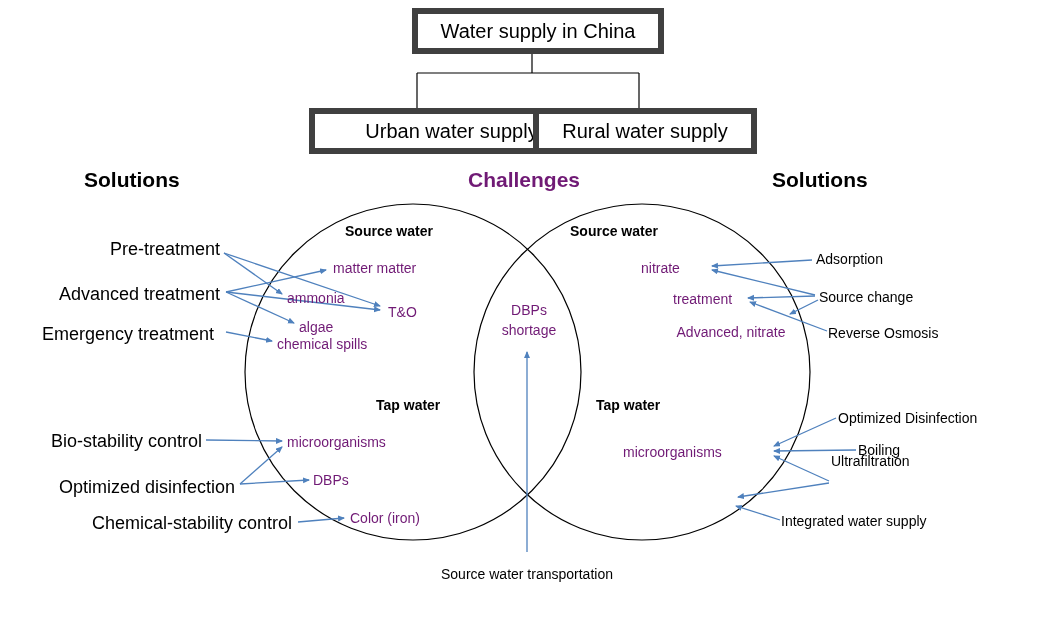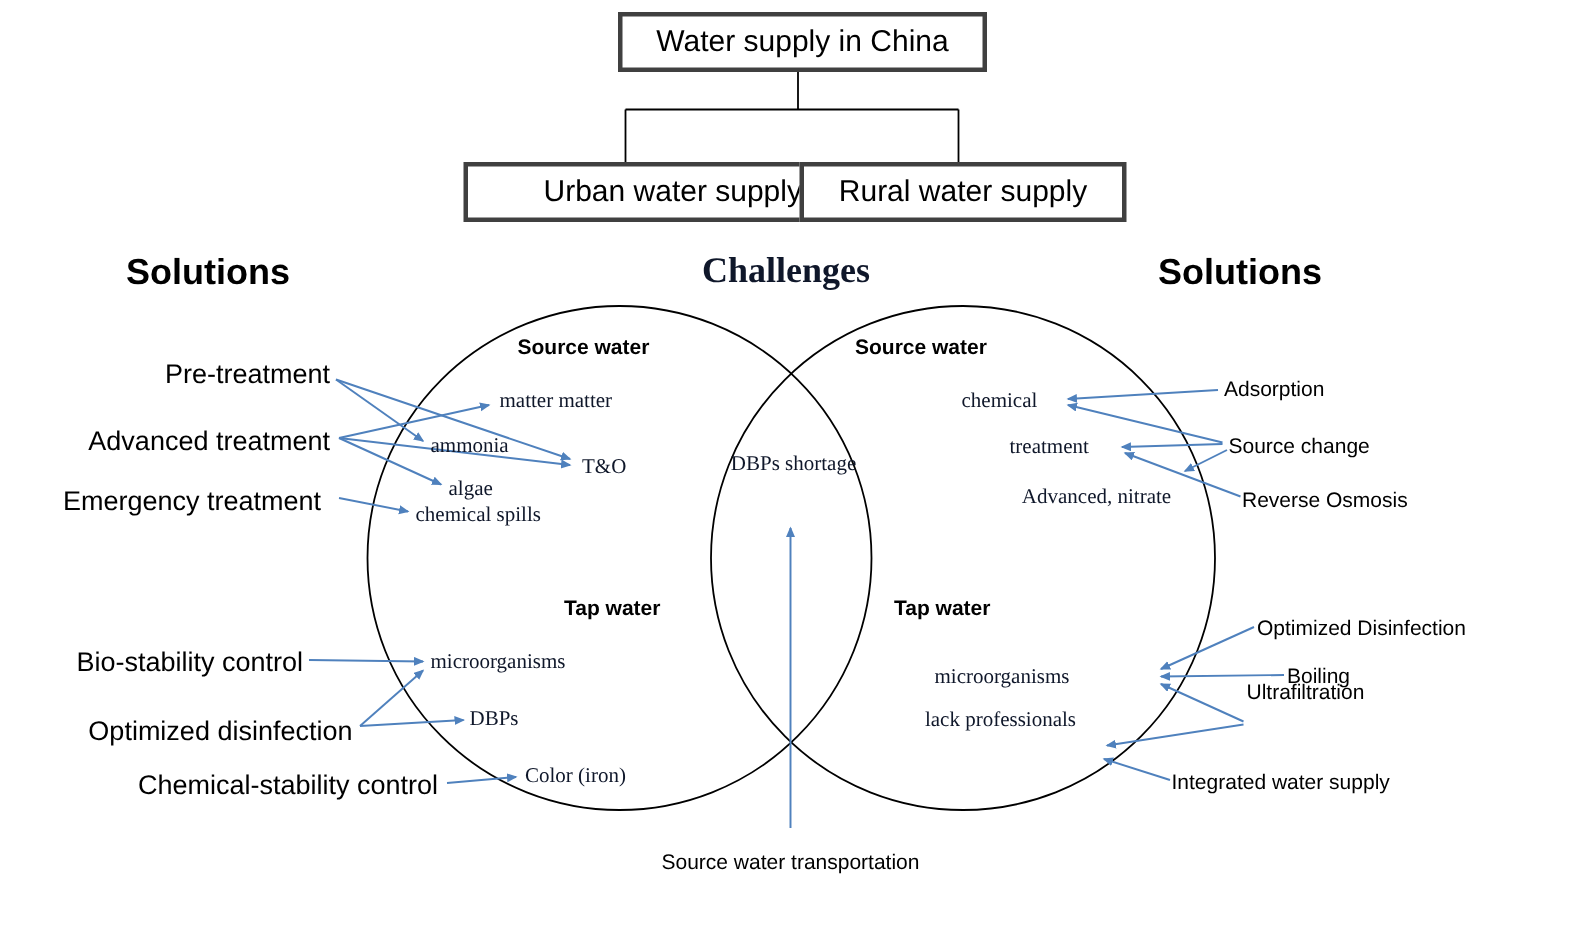--- a/index.html
+++ b/index.html
@@ -2,27 +2,27 @@
 <html><head>
 <meta charset="utf-8">
 <style>
   html,body{margin:0;padding:0;background:#ffffff;}
   .canvas{
     position:relative;width:1063px;height:623px;background:#ffffff;overflow:hidden;
     font-family:"Liberation Sans", sans-serif;color:#000;
   }
   svg.layer{position:absolute;left:0;top:0;width:1063px;height:623px;}
   .box{
-    position:absolute;border:3px solid #404040;background:#fff;text-align:center;
+    position:absolute;border:6px solid #404040;background:#fff;text-align:center;
     font-size:20px;line-height:34px;height:34px;
   }
   .lbl{position:absolute;font-size:14px;white-space:nowrap;line-height:20px;}
-  .red{color:#0f172a;font-family:Liberation Serif, serif;}
+  .red{color:#701a75;}
   .bold{font-weight:bold;}
-  .heading{position:absolute;font-size:24px;font-weight:bold;white-space:nowrap;}
+  .heading{position:absolute;font-size:21px;font-weight:bold;white-space:nowrap;}
   .sol-left{position:absolute;font-size:18px;white-space:nowrap;text-align:right;}
   .wrap{white-space:normal;text-align:center;}
 </style>
 </head>
 <body>
 
 <div class="canvas">
 
   <svg class="layer" viewBox="0 0 1063 623">
     <defs>
@@ -97,25 +97,24 @@
   <div class="sol-left" style="right:861px;top:431px;">Bio-stability control</div>
   <div class="sol-left" style="right:828px;top:477px;">Optimized disinfection</div>
   <div class="sol-left" style="right:771px;top:513px;">Chemical-stability control</div>
 
   <div class="lbl red wrap" style="left:487px;top:300px;width:84px;">DBPs shortage</div>
   <div class="lbl wrap" style="left:441px;top:564px;width:172px;">Source water transportation</div>
 
   <div class="lbl bold" style="left:570px;top:221px;">Source water</div>
   <div class="lbl bold" style="left:596px;top:395px;">Tap water</div>
 
-  <div class="lbl red" style="left:641px;top:258px;">chemical</div>
+  <div class="lbl red" style="left:641px;top:258px;">nitrate</div>
   <div class="lbl red" style="left:673px;top:289px;">treatment</div>
   <div class="lbl red wrap" style="left:674px;top:320px;width:114px;line-height:24px;">Advanced, nitrate</div>
   <div class="lbl red" style="left:623px;top:442px;">microorganisms</div>
-  <div class="lbl red wrap" style="left:604px;top:469px;width:126px;line-height:24px;">lack professionals</div>
 
   <div class="lbl" style="left:816px;top:249px;">Adsorption</div>
   <div class="lbl" style="left:819px;top:287px;">Source change</div>
   <div class="lbl" style="left:828px;top:323px;">Reverse Osmosis</div>
   <div class="lbl" style="left:838px;top:408px;">Optimized Disinfection</div>
   <div class="lbl" style="left:858px;top:440px;">Boiling</div>
   <div class="lbl" style="left:831px;top:451px;">Ultrafiltration</div>
   <div class="lbl" style="left:781px;top:511px;">Integrated water supply</div>
 
 </div>

